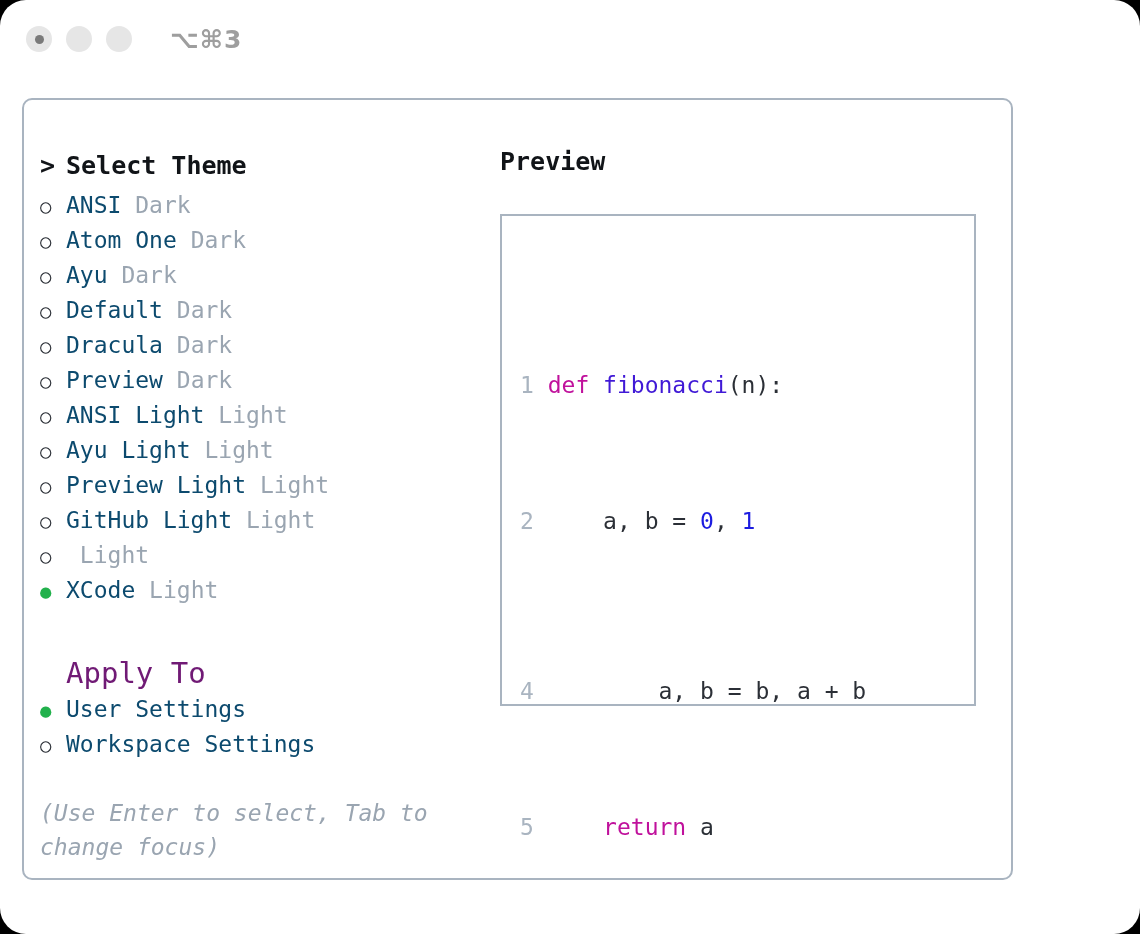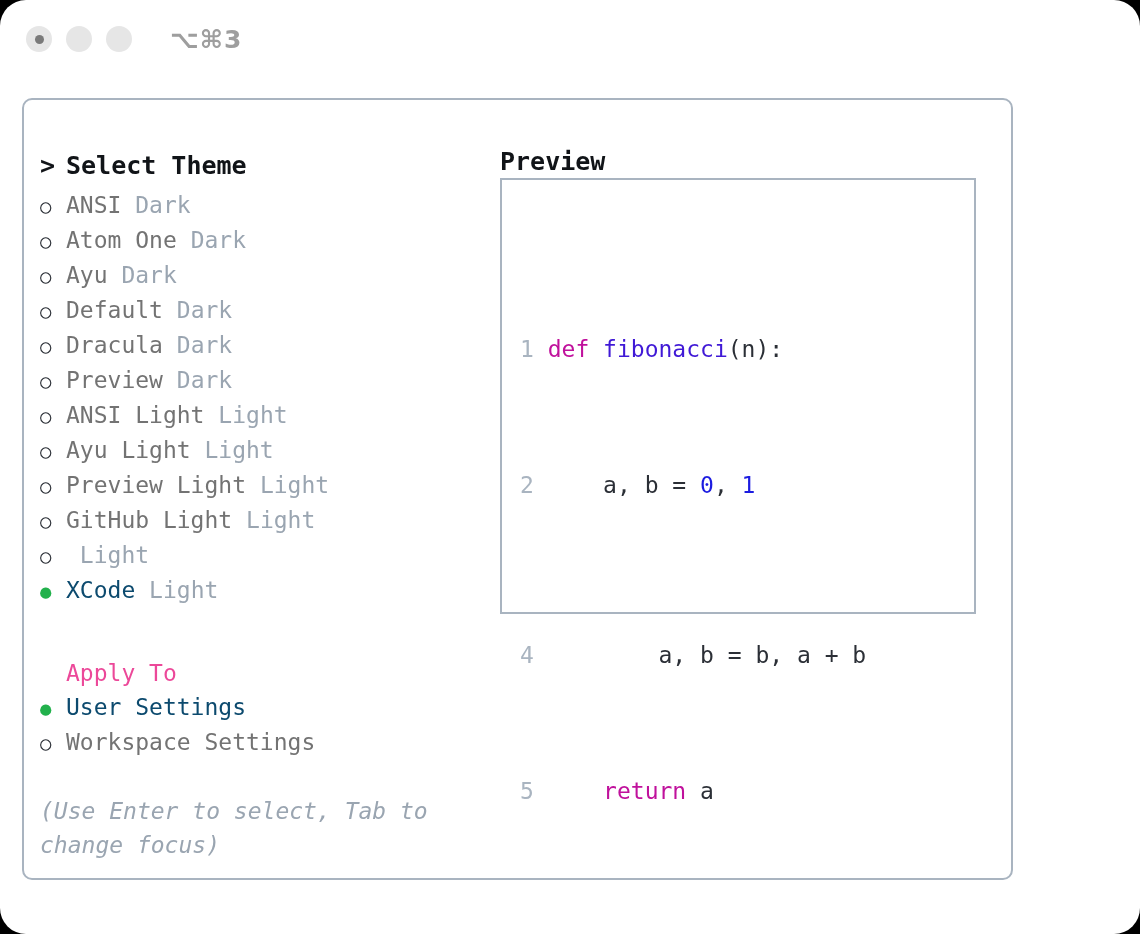--- a/index.html
+++ b/index.html
@@ -114,27 +114,27 @@
 
   .header-row {
     font-weight: bold;
     color: #111418;
     font-size: 25px;
     line-height: 40px;
     margin-bottom: 2px;
   }
   .header-row .marker { font-weight: bold; color: #111418; font-size: 25px; }
 
-  .name { color: #737373; }
+  .name { color: #0c4a6e; }
   .name.selected { color: #0c4a6e; }
   .cat  { color: #9aa5b1; }
 
   .section-title {
-    color: #ec4899;
-    font-size: 23px;
+    color: #701a75;
+    font-size: 29px;
     line-height: 34px;
   }
 
   .spacer-lg { height: 48px; }
   .spacer-sm { height: 34px; }
 
   .hint {
     color: #9aa5b1;
     font-size: 23px;
     line-height: 34px;
@@ -151,22 +151,23 @@
     width: 500px;
   }
   .preview-title {
     font-weight: bold;
     color: #111418;
     font-size: 25px;
     line-height: 32px;
     font-family: "DejaVu Sans Mono", monospace;
   }
   .preview-box {
+    margin-top: 36px;
     width: 476px;
-    height: 436px;
+    height: 492px;
     border: 2px solid #a9b4c0;
     box-sizing: border-box;
     background: #ffffff;
     position: relative;
   }
   .code {
     position: absolute;
     left: 18px;
     top: 50px;
     font-size: 23px;

